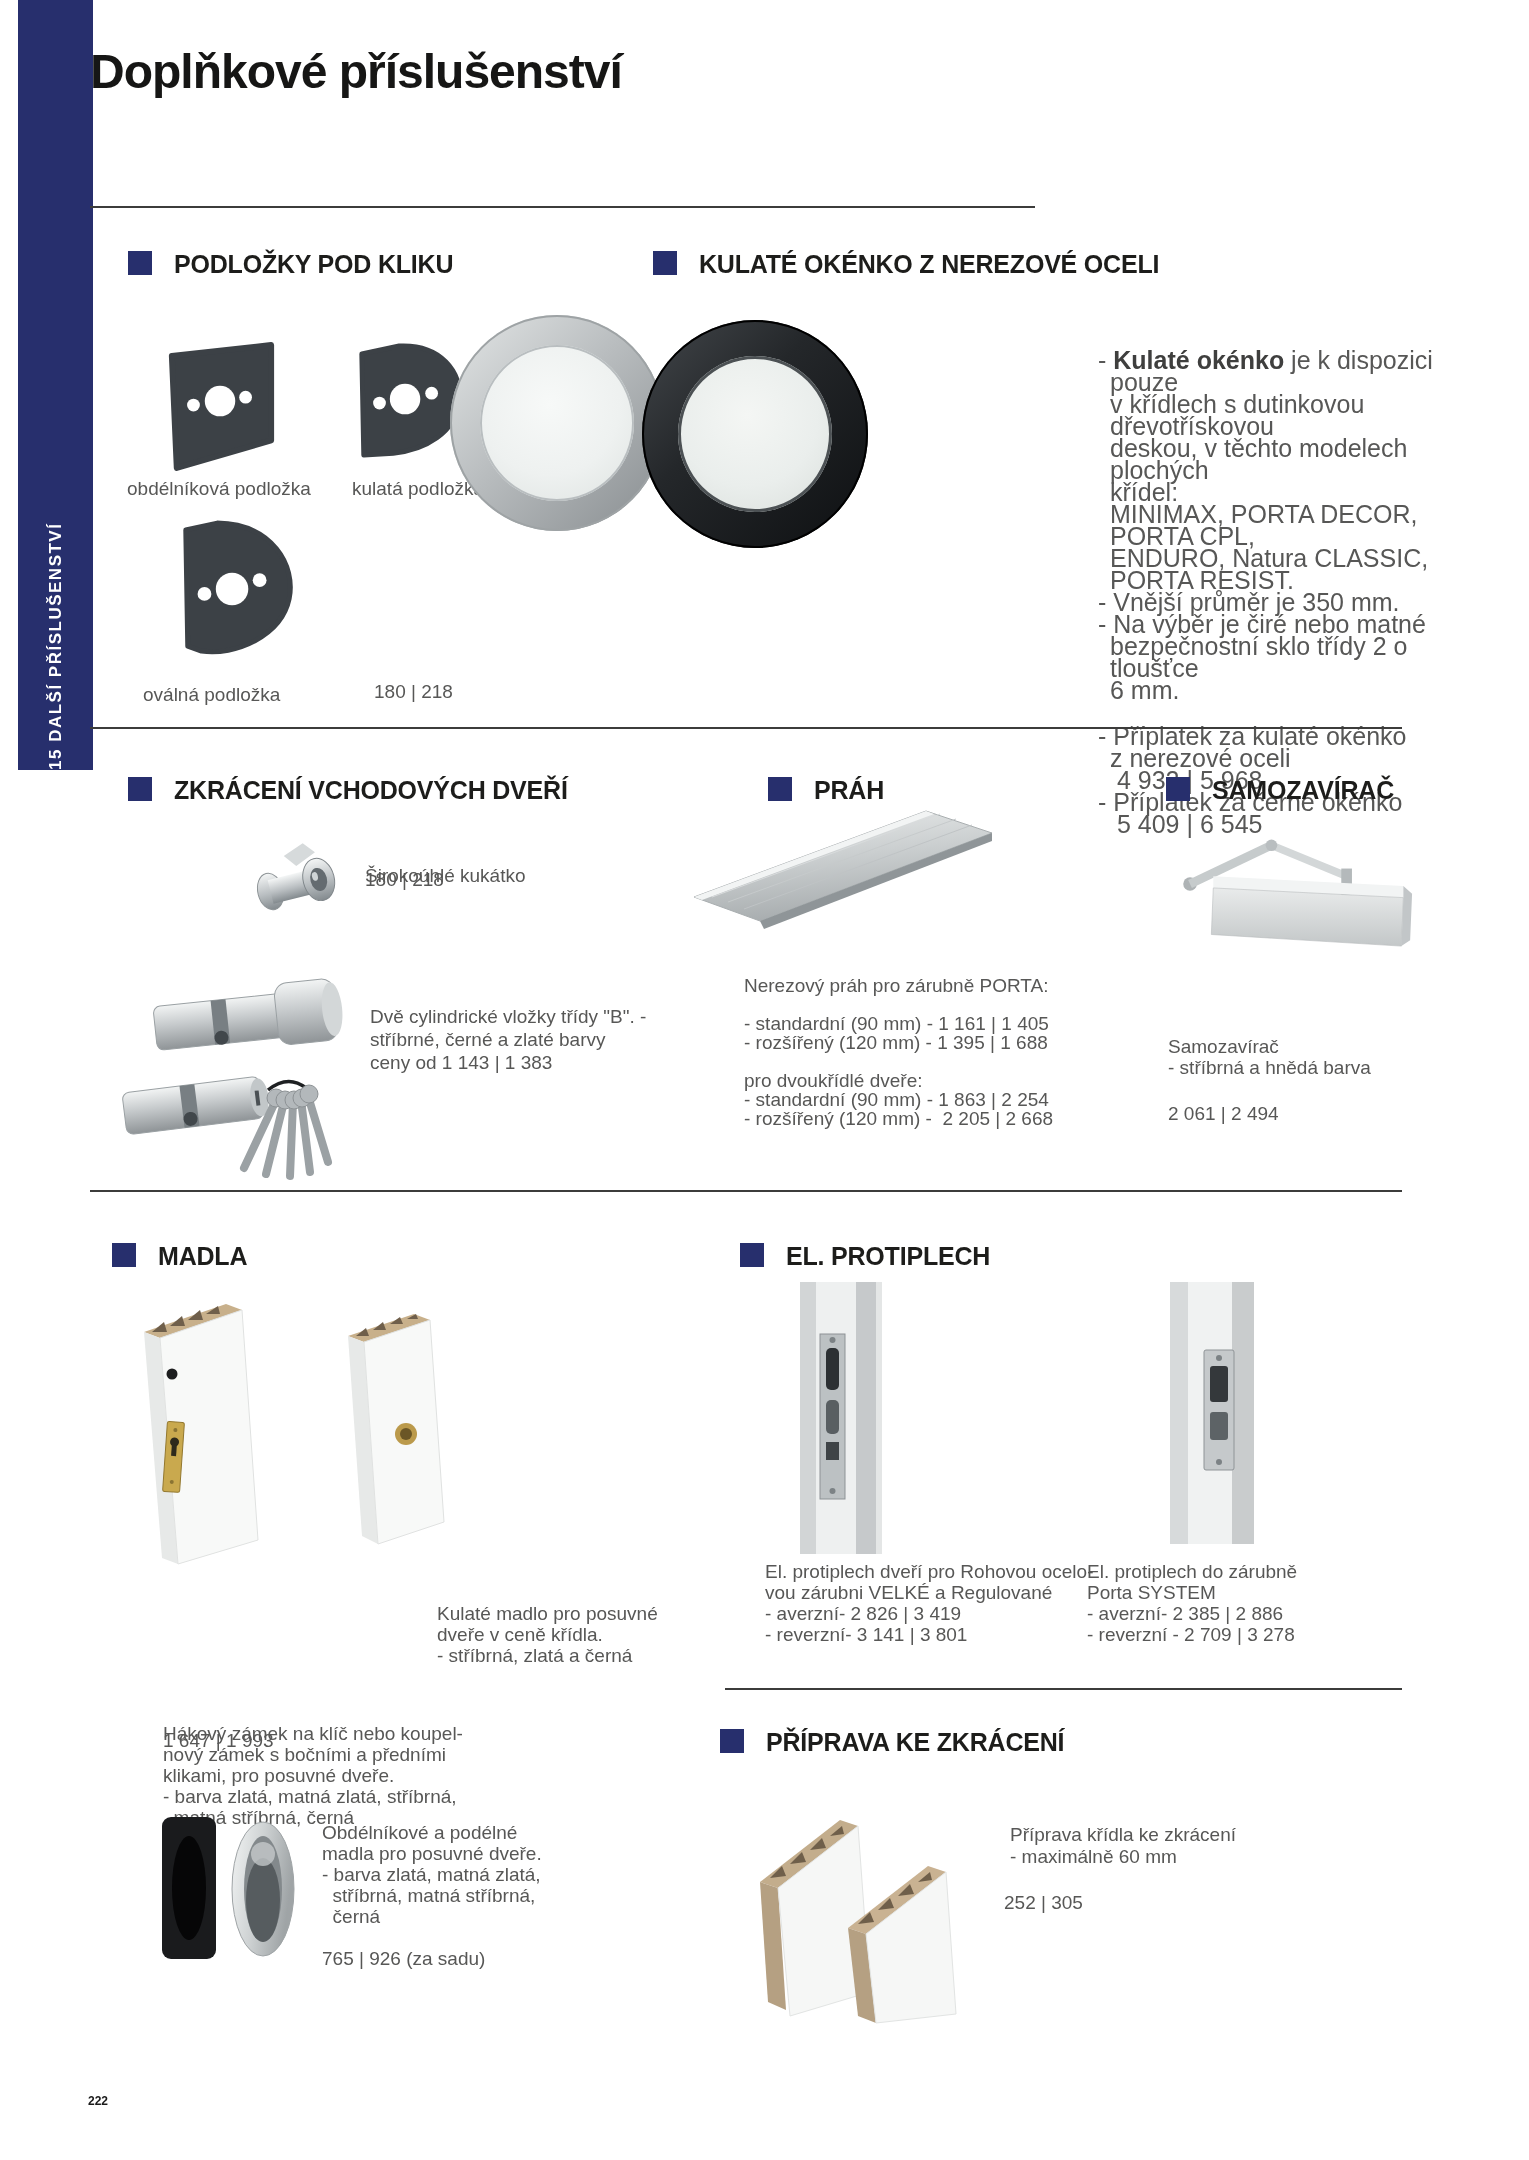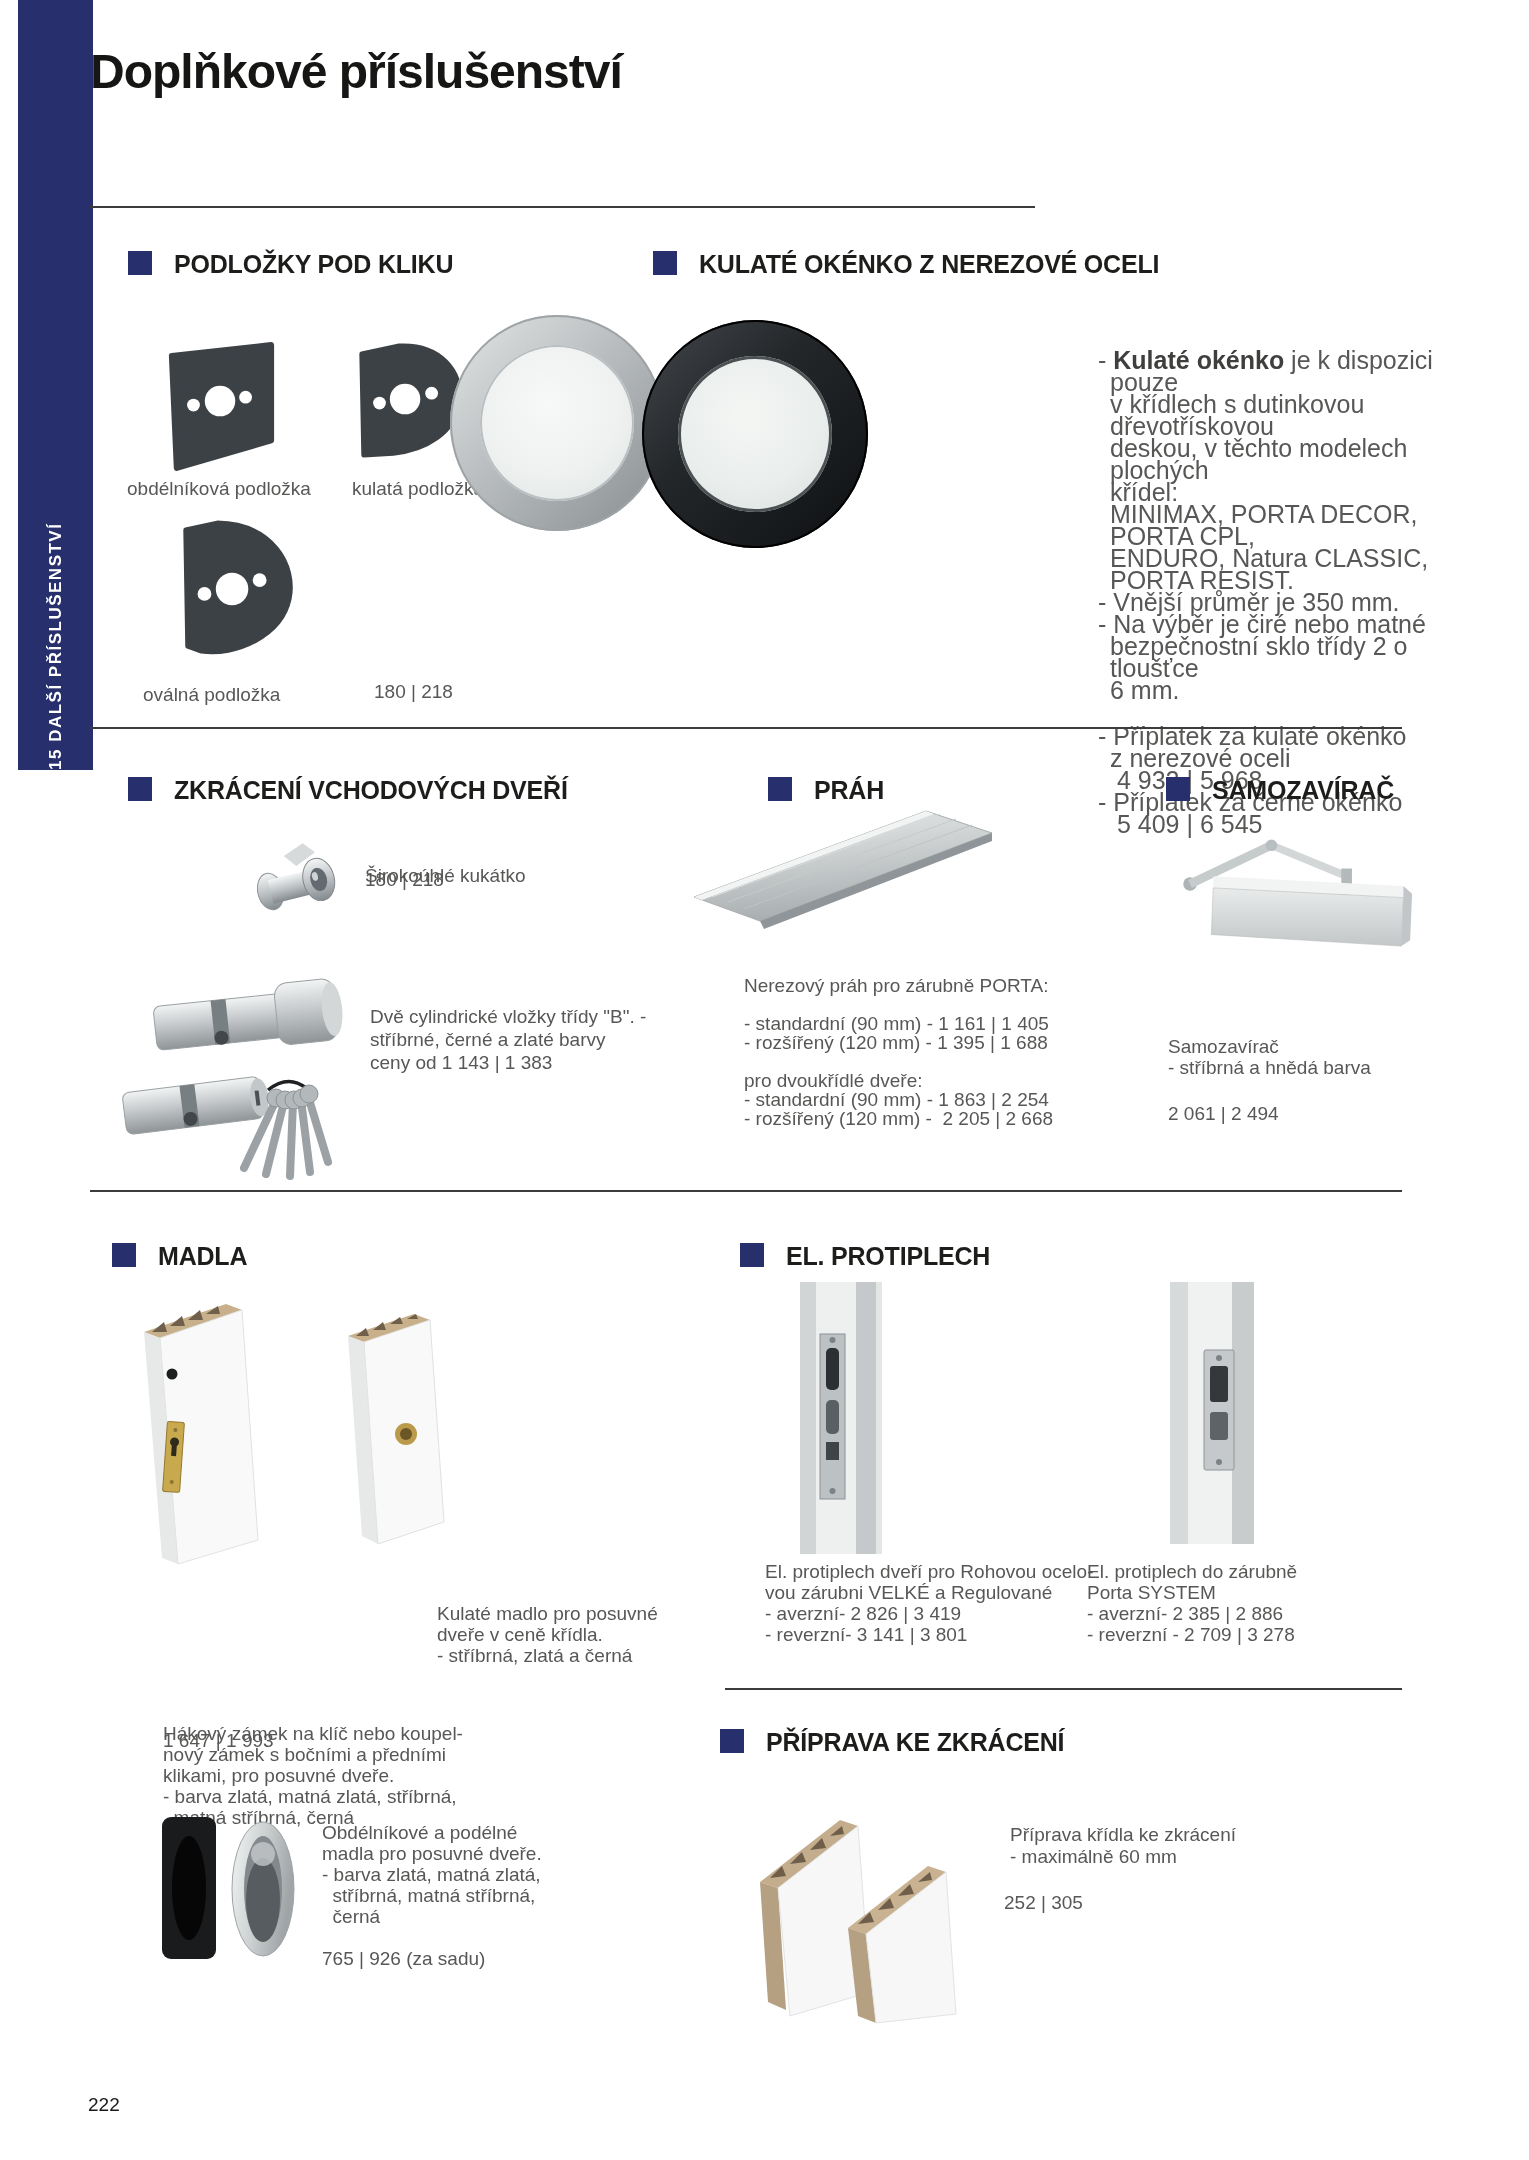--- a/index.html
+++ b/index.html
@@ -33,21 +33,21 @@
   .ph-steel .glass{position:absolute;left:30px;top:30px;right:30px;bottom:30px;border-radius:50%;
     background:radial-gradient(circle at 45% 38%,#f7f9f8 0%,#eef1f0 55%,#dde2e0 100%);
     box-shadow:inset 0 0 0 2px #b9bec0;}
   .ph-black{left:642px;top:320px;width:226px;height:228px;z-index:3;
     background:linear-gradient(135deg,#43474b 0%,#24272a 40%,#0e1012 100%);
     box-shadow:inset 0 0 0 2px #000;}
   .ph-black .glass{position:absolute;left:36px;top:36px;right:36px;bottom:36px;border-radius:50%;
     background:radial-gradient(circle at 45% 38%,#f4f6f4 0%,#eaeeec 55%,#d9dedb 100%);
     box-shadow:inset 0 0 0 3px #4c5154;}
   .price{color:#575756;font-size:19px;}
-  .pagenum{left:88px;top:2094px;font-size:19px;font-weight:normal;color:#1a1a1a;}
+  .pagenum{left:88px;top:2094px;font-size:12px;font-weight:bold;color:#1a1a1a;}
   svg{display:block;}
 </style>
 </head>
 <body>
 
 <div id="page">
 
   <div class="abs sidebar">
     <span>15 DALŠÍ PŘÍSLUŠENSTVÍ</span>
   </div>

